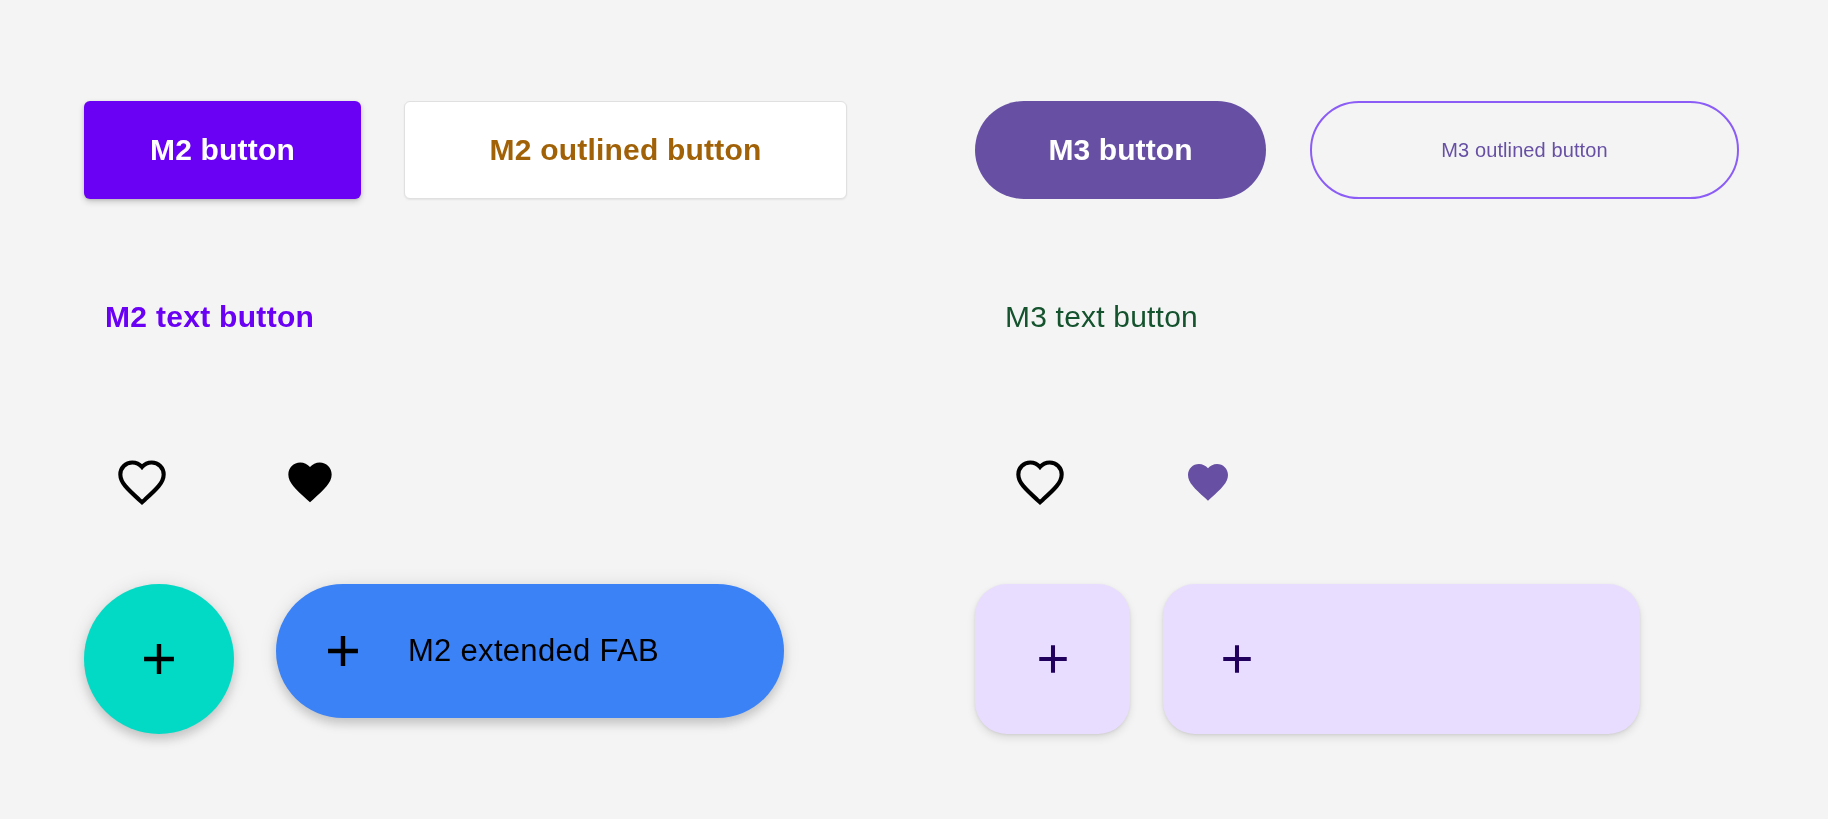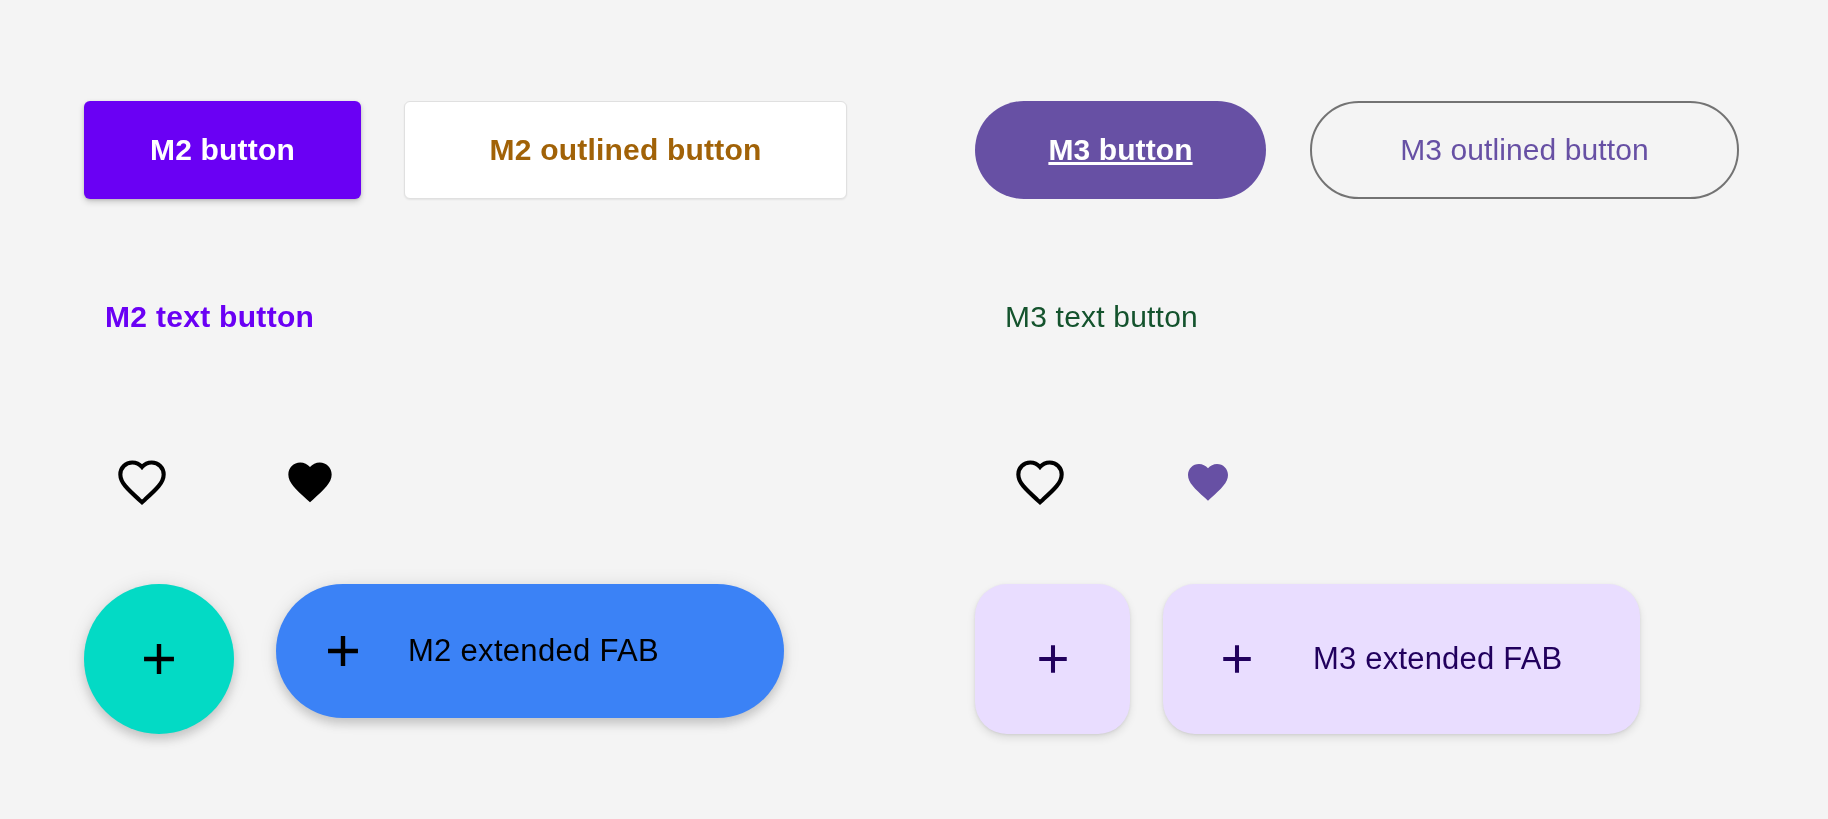--- a/index.html
+++ b/index.html
@@ -79,35 +79,34 @@
     border-radius: 49px;
     font-family: "Liberation Sans", sans-serif;
     font-size: 30px;
     font-weight: 700;
     letter-spacing: 0.1px;
     display: flex;
     align-items: center;
     justify-content: center;
     cursor: pointer;
     padding: 0;
-    text-decoration: underline;
   }
 
   
   .m3-outlined {
     left: 1310px;
     top: 101px;
     width: 429px;
     height: 98px;
     background: transparent;
     color: #6750a4;
-    border: 2px solid #737373;
+    border: 2px solid #8b5cf6;
     border-radius: 49px;
     font-family: "Liberation Sans", sans-serif;
-    font-size: 30px;
+    font-size: 20px;
     font-weight: 400;
     letter-spacing: 0.1px;
     display: flex;
     align-items: center;
     justify-content: center;
     cursor: pointer;
     padding: 0;
     box-sizing: border-box;
   }
 
@@ -316,16 +315,15 @@
       </svg>
     </span>
   </button>
 
   <button class="abs m3-ext-fab">
     <span>
       <svg width="44" height="44" viewBox="0 0 24 24" aria-hidden="true">
         <path d="M12 4.5v15M4.5 12h15" stroke="#21005d" stroke-width="2.2" stroke-linecap="butt"></path>
       </svg>
     </span>
-    <span class="fab-label">M3 extended FAB</span>
   </button>
 
 </div>
 
 </body></html>

